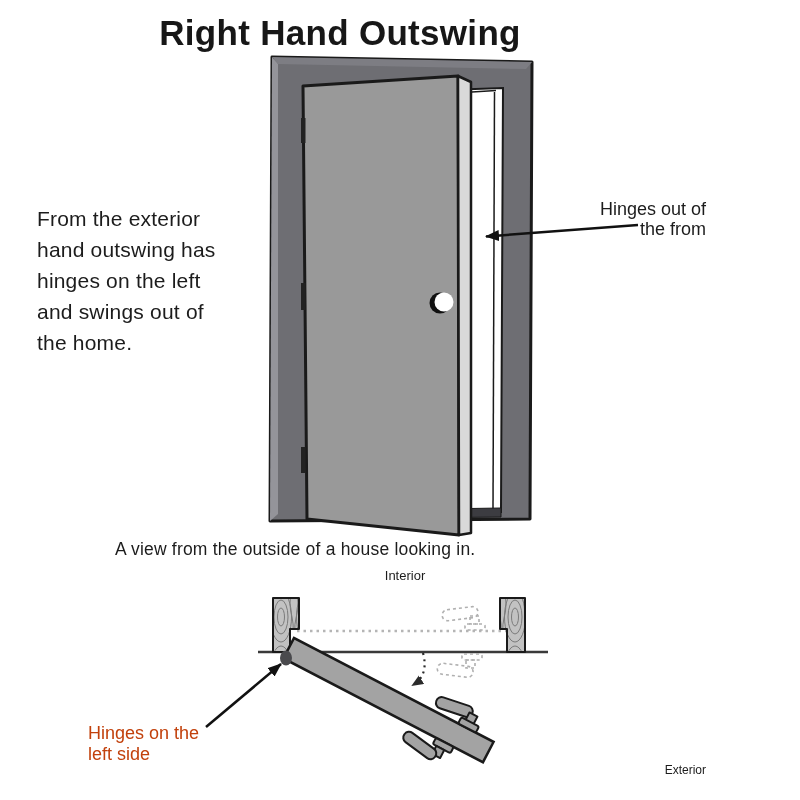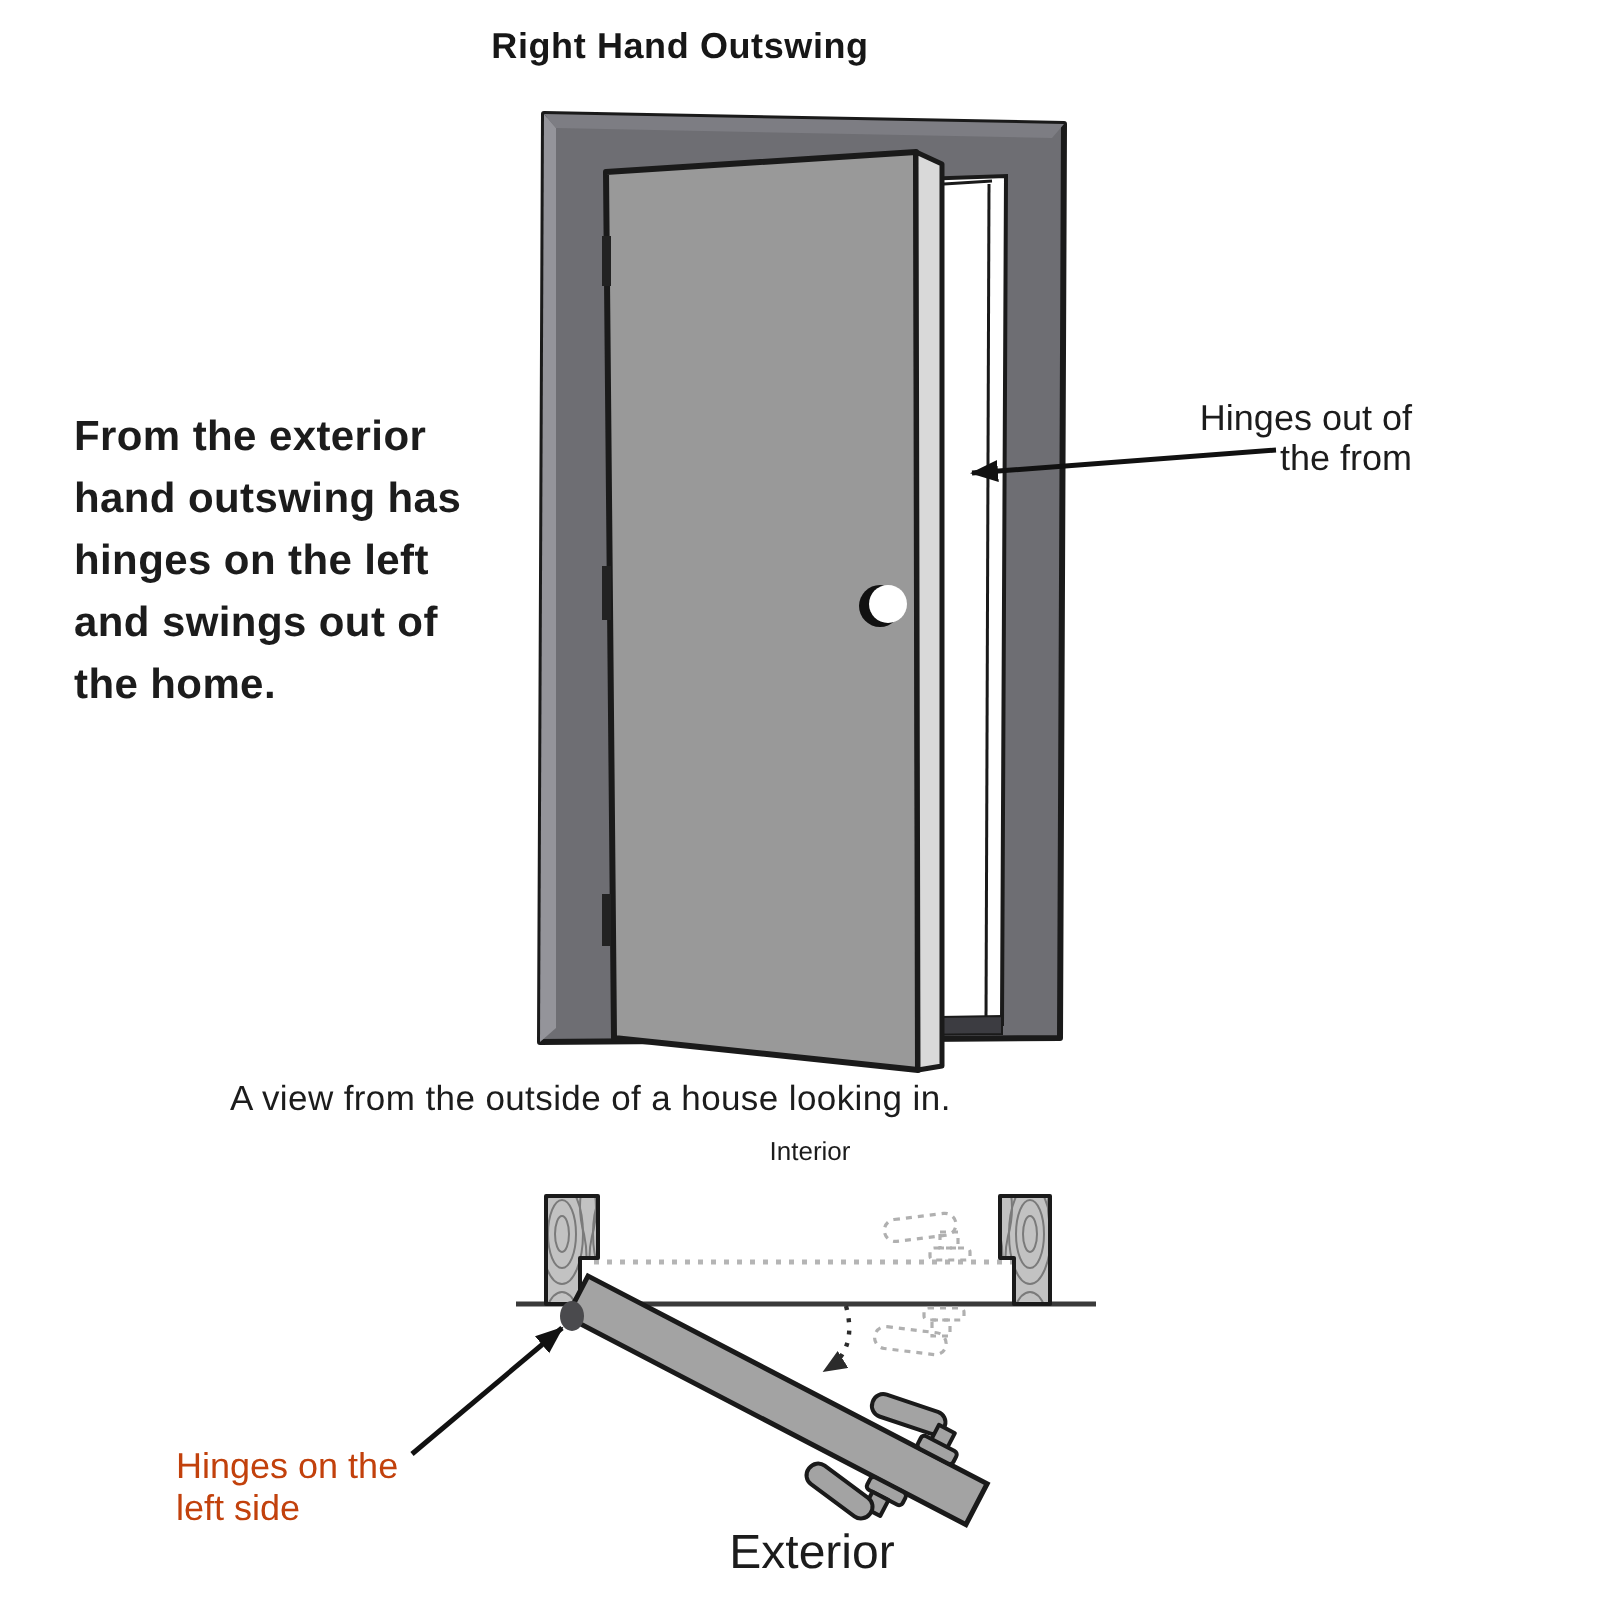--- a/index.html
+++ b/index.html
@@ -3,41 +3,41 @@
 <meta charset="utf-8">
 <style>
   html,body{margin:0;padding:0;}
   body{
     width:800px;height:800px;position:relative;background:#ffffff;
     font-family:"Liberation Sans", sans-serif;color:#1c1c1c;overflow:hidden;
   }
   .abs{position:absolute;}
   .title{
     left:0;top:13px;width:680px;text-align:center;
-    font-size:18px;font-weight:700;letter-spacing:.3px;color:#171717;
+    font-size:35px;font-weight:700;letter-spacing:.3px;color:#171717;
   }
   .para{
-    left:37px;top:203px;width:230px;font-size:21px;font-weight:700;
+    left:37px;top:203px;width:230px;font-size:21px;font-weight:400;
     line-height:31px;letter-spacing:.2px;color:#1c1c1c;
   }
   .swing-label{
     left:586px;top:199px;width:120px;text-align:right;
     font-size:18px;line-height:20px;color:#1c1c1c;
   }
   .caption{
     left:115px;top:539px;width:600px;
     font-size:17.5px;letter-spacing:.2px;color:#1c1c1c;
   }
   .interior{
     left:105px;top:568px;width:600px;text-align:center;
     font-size:13px;color:#1c1c1c;
   }
   .exterior{
-    left:106px;top:763px;width:600px;text-align:center;
-    font-size:24px;color:#1c1c1c;
+    left:106px;top:763px;width:600px;text-align:right;
+    font-size:12px;color:#1c1c1c;
   }
   .hinge-label{
     left:88px;top:723px;width:160px;text-align:left;
     font-size:18px;line-height:21px;color:#c2410c;
   }
   svg{display:block;}
 </style>
 </head>
 <body>
 

